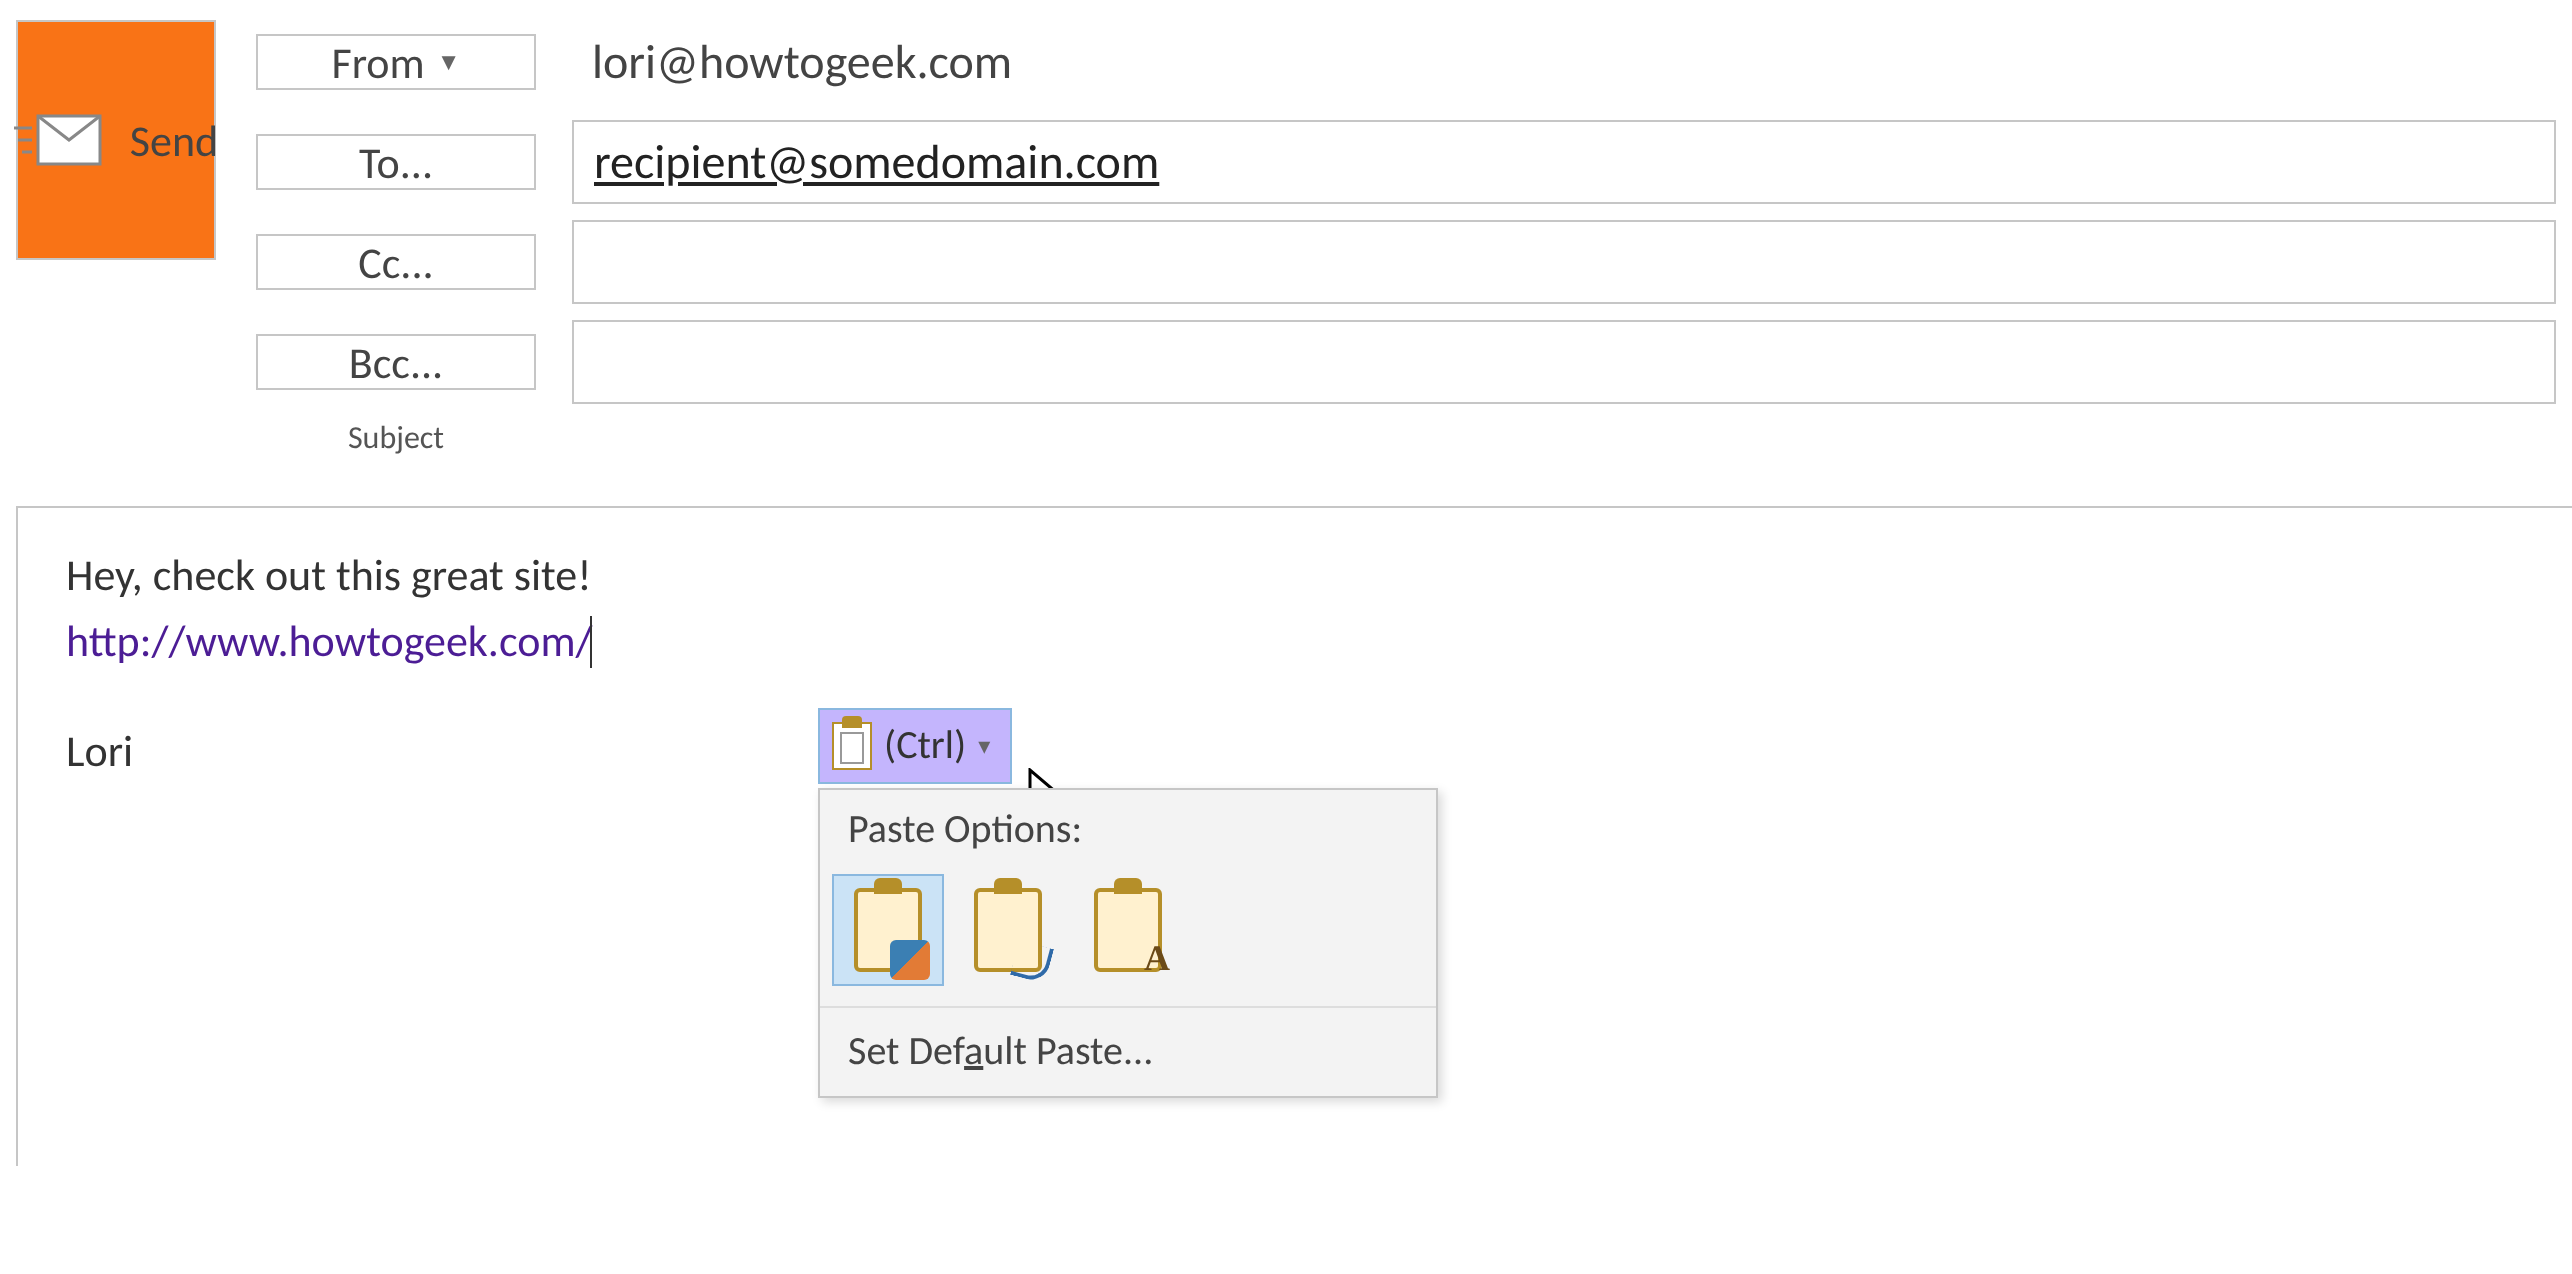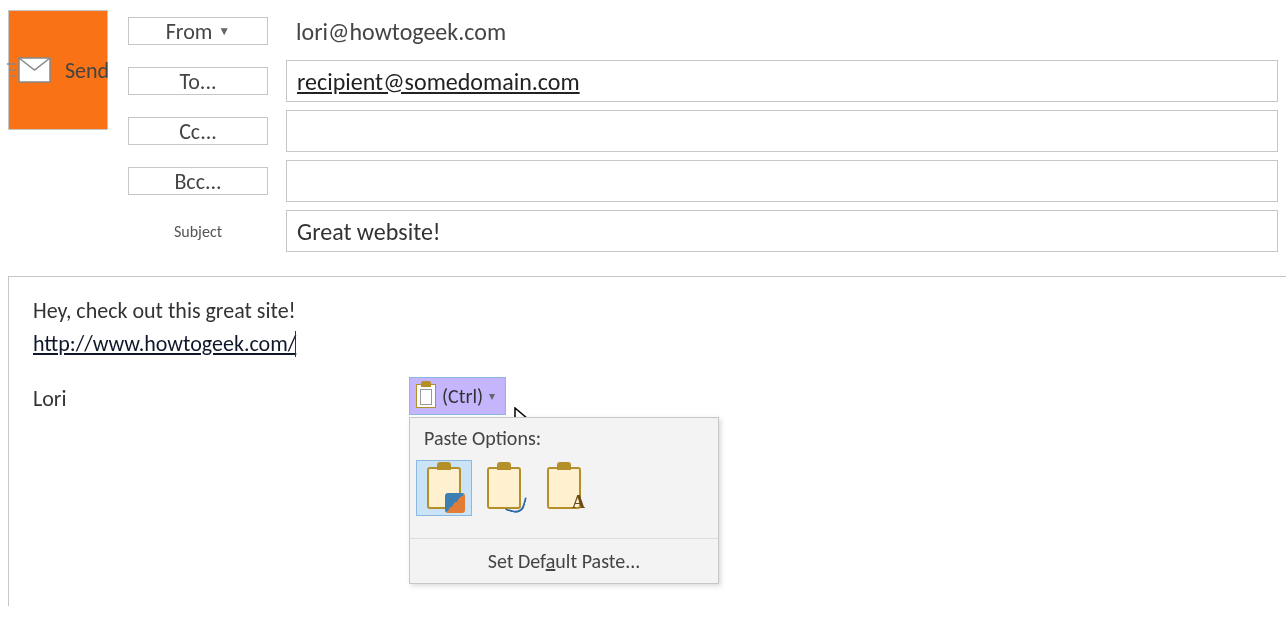--- a/index.html
+++ b/index.html
@@ -91,21 +91,21 @@
     padding: 20px 24px;
     border-top: 1px solid #c6c6c6;
     border-left: 1px solid #c6c6c6;
     width: calc(100% - 8px);
     height: 330px;
     position: relative;
     font-size: 22px;
     color: #333;
   }
   .body-text-line { margin: 0 0 6px 0; }
-  .hyperlink { color: #0f172a; text-decoration: underline; }
+  .hyperlink { color: #4c1d95; }
   .cursor {
     display:inline-block;
     width:1px;
     height:26px;
     background:#333;
     vertical-align:text-bottom;
     margin-left:-1px;
   }
 
   
@@ -213,23 +213,21 @@
   }
   .badge-A {
     font-weight:bold;
     color:#6b4a17;
     font-size:18px;
     font-family: "Times New Roman", serif;
   }
   .pp-footer {
     border-top:1px solid #ddd;
     padding:10px 14px;
-    text-align:center;
     color:#444;
-    margin-top:12px;
   }
   .pp-footer u { text-decoration: underline; }
 </style>
 </head>
 <body>
 
 <div class="compose-header">
 
   <div class="send-btn">
     <span class="env-icon">
@@ -266,21 +264,20 @@
       <div class="field-value"></div>
     </div>
 
     <div class="field-row">
       <div class="field-label-btn">Bcc...</div>
       <div class="field-value"></div>
     </div>
 
     <div class="field-row">
       <div class="field-label-plain">Subject</div>
-      <div class="field-value">Great website!</div>
     </div>
 
   </div>
 </div>
 
 <div class="body-area">
   <p class="body-text-line">Hey, check out this great site!</p>
   <p class="body-text-line">
     <a class="hyperlink">http://www.howtogeek.com/</a><span class="cursor"></span>
   </p>

